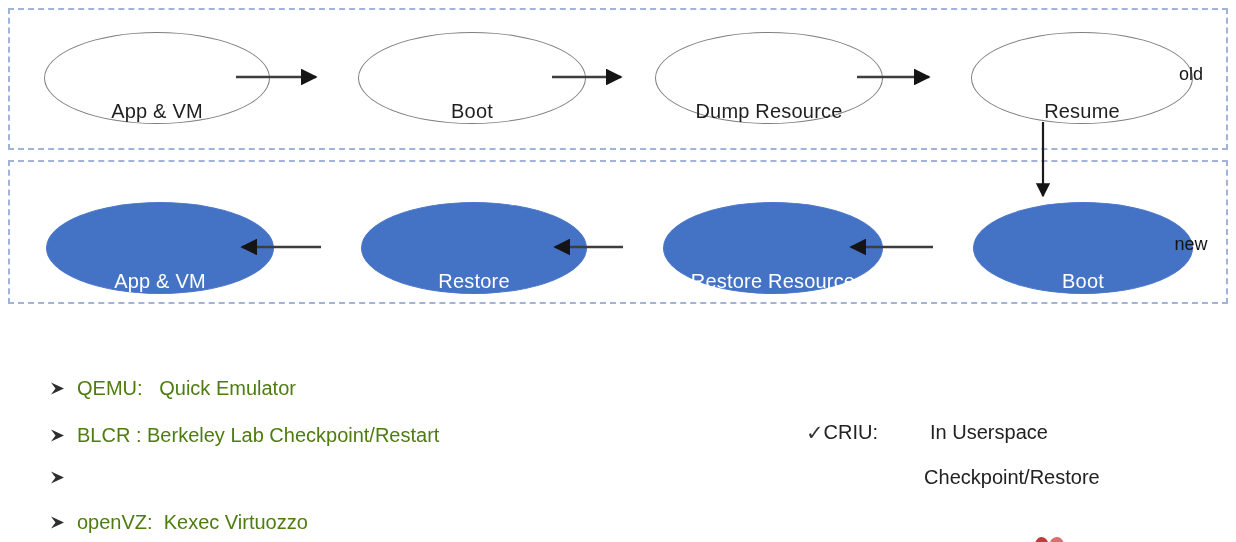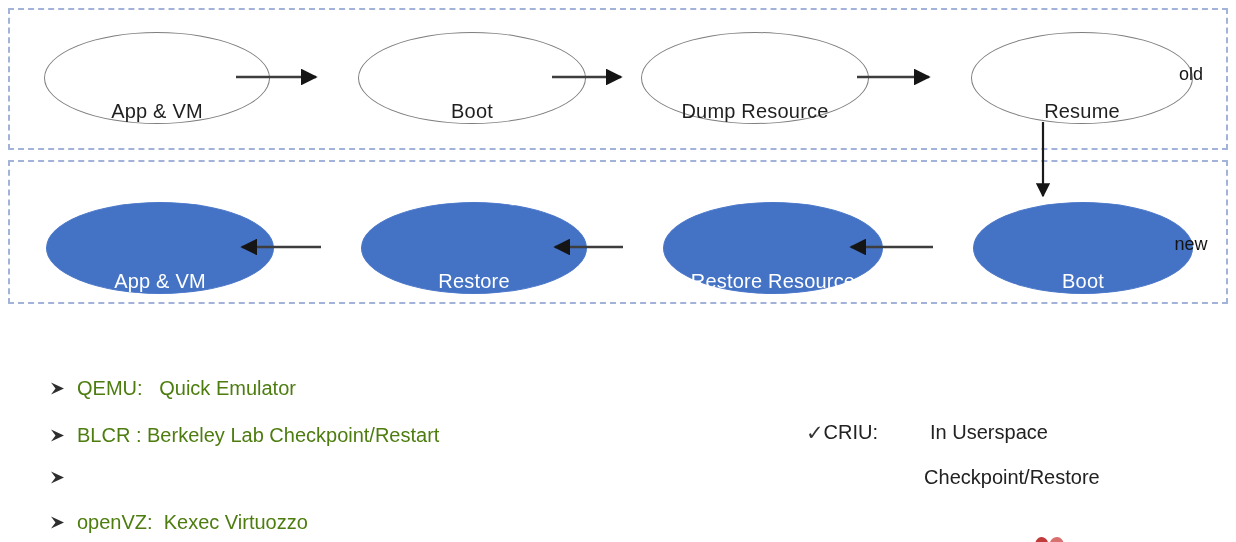--- a/index.html
+++ b/index.html
@@ -17,21 +17,21 @@
 
   .node{
     position:absolute;display:flex;align-items:flex-end;justify-content:center;
     border-radius:50%;font-size:20px;letter-spacing:.2px;margin-left:36px;
   }
   .node.old{background:#ffffff;border:1.6px solid #7f7f7f;color:#1f1f1f;}
   .node.new{background:#4472C4;border:1.6px solid #4a77c9;color:#ffffff;}
 
   #node-old-1{left:8px;  top:32px; width:224px;height:90px;}
   #node-old-2{left:322px;top:32px; width:226px;height:90px;}
-  #node-old-3{left:605px;top:32px; width:226px;height:90px;}
+  #node-old-3{left:619px;top:32px; width:226px;height:90px;}
   #node-old-4{left:935px;top:32px; width:220px;height:90px;}
 
   #node-new-1{left:10px; top:202px;width:226px;height:90px;}
   #node-new-2{left:325px;top:202px;width:224px;height:90px;}
   #node-new-3{left:627px;top:202px;width:218px;height:90px;}
   #node-new-4{left:937px;top:202px;width:218px;height:90px;}
 
   .row-tag{
     position:absolute;width:56px;text-align:center;
     font-size:18px;color:#141414;

